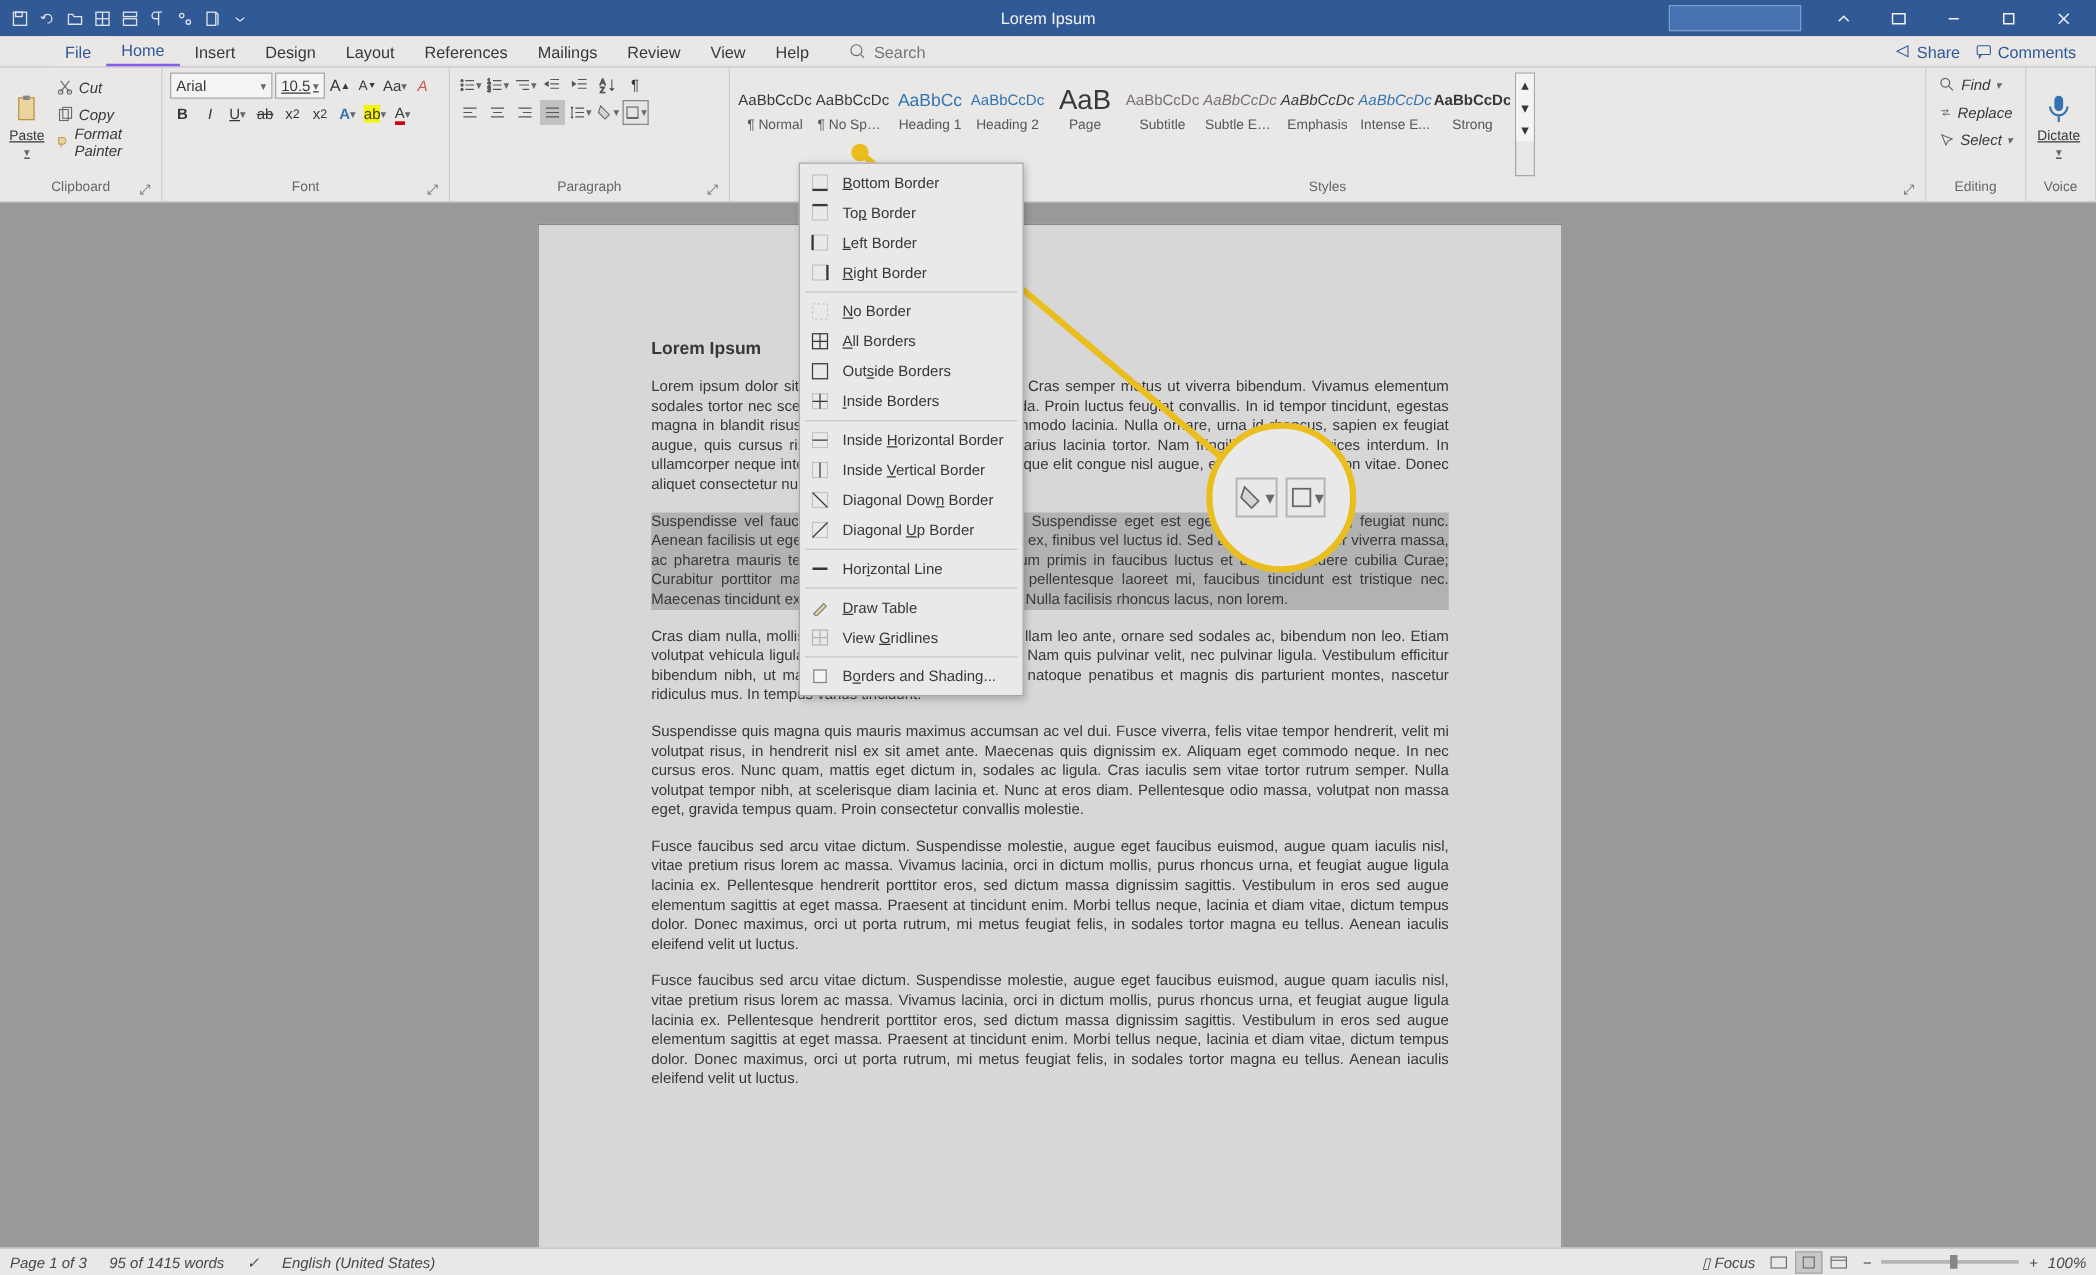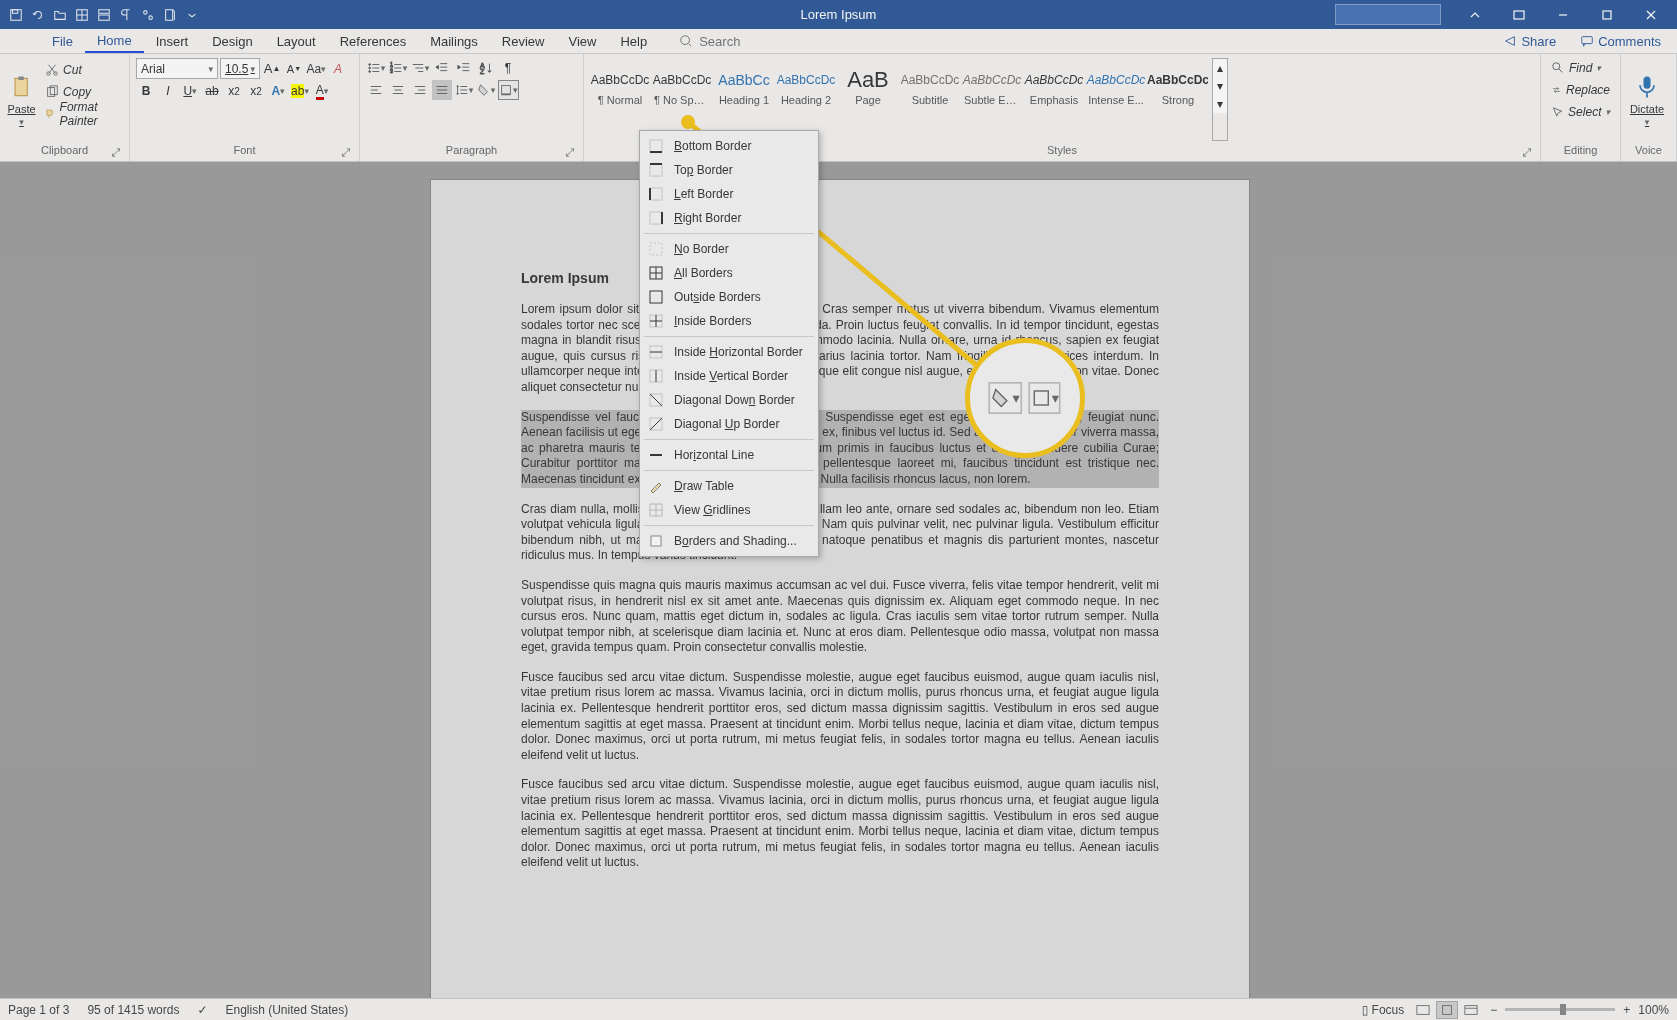--- a/index.html
+++ b/index.html
@@ -12,23 +12,23 @@
 .qat-btn svg { width: 14px; height: 14px; fill: none; stroke: #fff; stroke-width: 1.2; }
 .doc-title { position: absolute; left: 50%; transform: translateX(-50%); font-size: 13px; color: #fff; }
 .win-controls { position: absolute; right: 0; display: flex; align-items: center; gap: 4px; padding-right: 6px; }
 .win-btn { width: 40px; height: 29px; display: flex; align-items: center; justify-content: center; }
 .win-btn svg { width: 12px; height: 12px; stroke: #fff; stroke-width: 1.2; fill: none; }
 .account-area { width: 106px; height: 21px; background: #4472b8; border: 1px solid #7ea0cf; margin-right: 10px; }
 
 
 .tabsrow { height: 25px; background: #f3f2f1; display: flex; align-items: stretch; border-bottom: 1px solid #d0d0d0; position: relative; padding-left: 40px; }
 .tab { padding: 0 12px; display: flex; align-items: center; font-size: 13px; color: #333; cursor: pointer; }
-.tab.active { color: #2b579a; border-bottom: 2px solid #1d4ed8; text-align: center; }
+.tab.active { color: #2b579a; border-bottom: 2px solid #8b5cf6; text-align: center; }
 .tab.filetab { background: #f3f2f1; color: #2b579a; }
-.tabsrow .right { margin-left: auto; display: flex; align-items: center; gap: 12px; padding-right: 10px; }
+.tabsrow .right { margin-left: auto; display: flex; align-items: center; gap: 0; padding-right: 10px; }
 .share-btn, .comments-btn { display: flex; align-items: center; gap: 4px; color: #2b579a; font-size: 13px; padding: 0 6px; }
 .search-wrap { display: flex; align-items: center; gap: 6px; margin-left: 20px; color: #666; }
 .search-wrap input { border: none; background: transparent; outline: none; font-size: 13px; width: 120px; }
 
 
 .ribbon { height: 108px; background: #f3f2f1; display: flex; border-bottom: 1px solid #c8c8c8; }
 .ribbon-group { border-right: 1px solid #d6d6d6; display: flex; flex-direction: column; padding: 4px 6px 2px; }
 .ribbon-group-body { flex: 1; display: flex; gap: 4px; }
 .ribbon-group-label { height: 18px; display: flex; align-items: center; justify-content: center; font-size: 11px; color: #666; position: relative; }
 .launcher { position: absolute; right: 0; bottom: 0; width: 14px; height: 14px; display: flex; align-items: center; justify-content: center; }
@@ -72,21 +72,21 @@
 .underline-letter { text-decoration: underline; }
 
 
 .callout-line { position: absolute; left: 687px; top: 121px; width: 320px; height: 290px; z-index: 80; pointer-events: none; }
 .magnifier { position: absolute; left: 965px; top: 338px; width: 120px; height: 120px; border-radius: 60px; border: 5px solid #f5c518; background: #f3f3f3; z-index: 90; display: flex; align-items: center; justify-content: center; }
 .mag-content { transform: scale(1.6); display: flex; gap: 4px; align-items: center; }
 .mag-content .rb { border: 1px solid #bbb; }
 .dot-marker { position: absolute; left: 681px; top: 115px; width: 14px; height: 14px; border-radius: 7px; background: #f5c518; z-index: 85; }
 
 
-.statusbar { position: absolute; bottom: 0; left: 0; right: 0; height: 22px; background: #f3f2f1; border-top: 1px solid #c8c8c8; display: flex; align-items: center; padding: 0 8px; font-size: 12px; color: #444; gap: 18px; }
+.statusbar { position: absolute; bottom: 0; left: 0; right: 0; height: 22px; background: #f3f2f1; border-top: 1px solid #c8c8c8; display: flex; align-items: center; padding: 0 8px; font-size: 12px; color: #444; gap: 18px; font-style: italic; }
 .statusbar .right { margin-left: auto; display: flex; align-items: center; gap: 8px; }
 .zoom-slider { width: 110px; height: 3px; background: #bbb; position: relative; }
 .zoom-thumb { position: absolute; left: 50%; top: -4px; width: 6px; height: 11px; background: #888; }
 .view-btns { display: flex; gap: 2px; }
 .view-btn { width: 22px; height: 18px; display: flex; align-items: center; justify-content: center; border: 1px solid transparent; }
 .view-btn.active { background: #d0d0d0; border-color: #aaa; }
 
 
 .grey-overlay { position: absolute; inset: 0; background: rgba(120,120,120,0.08); pointer-events: none; z-index: 200; }
 

